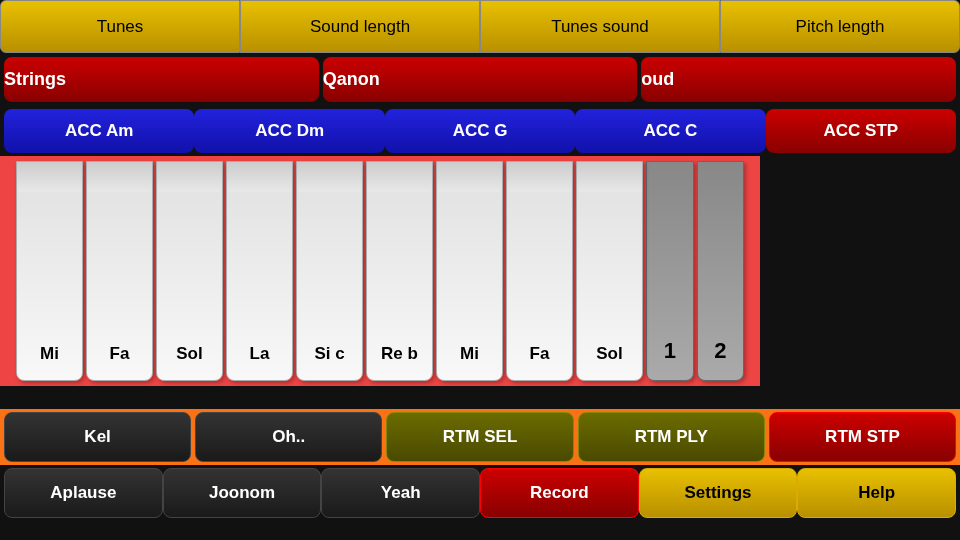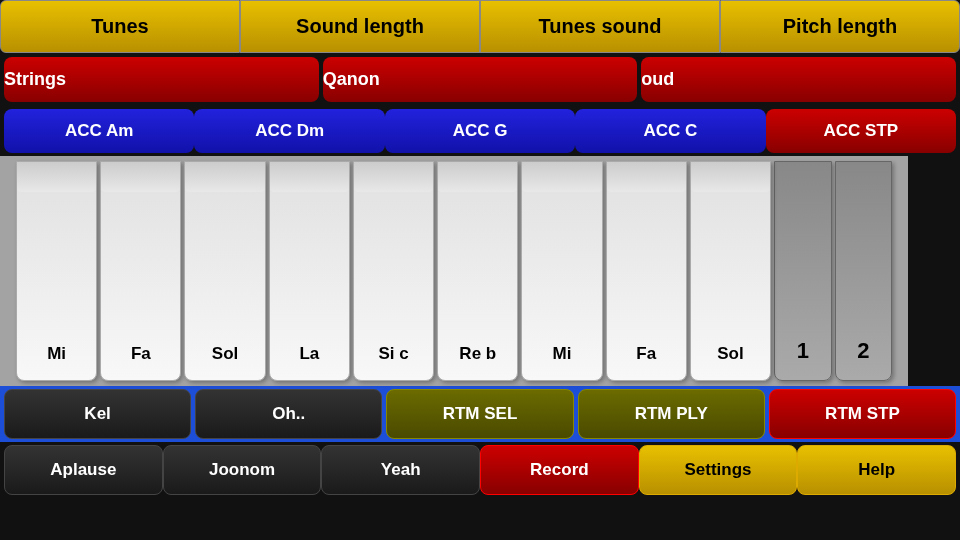--- a/index.html
+++ b/index.html
@@ -19,22 +19,22 @@
       height: 53px;
       background: #111;
     }
     .top-tab {
       flex: 1;
       display: flex;
       align-items: center;
       justify-content: center;
       background: linear-gradient(to bottom, #e8c000, #b89000);
       color: #000;
-      font-size: 20px;
-      font-weight: bold;
+      font-size: 17px;
+      font-weight: normal;
       border: 1px solid #888;
       cursor: pointer;
     }
     .top-tab:first-child { border-radius: 6px 0 0 6px; }
     .top-tab:last-child { border-radius: 0 6px 6px 0; }
 
     
     #sound-row {
       display: flex;
       width: 960px;
@@ -76,23 +76,23 @@
       border-radius: 8px;
       cursor: pointer;
     }
     .acc-btn.red {
       background: linear-gradient(to bottom, #cc0000, #880000);
     }
 
     
     #piano-area {
       display: flex;
-      width: 908px;
+      width: 760px;
       height: 230px;
-      background: #a3a3a3;
+      background: #ef4444;
       padding: 5px 16px;
       gap: 3px;
     }
     .piano-key {
       flex: 1;
       display: flex;
       align-items: flex-end;
       justify-content: center;
       background: linear-gradient(to bottom, #e0e0e0, #f8f8f8);
       border-radius: 0 0 8px 8px;
@@ -129,23 +129,24 @@
       cursor: pointer;
       border: 1px solid #666;
       box-shadow: 2px 2px 4px rgba(0,0,0,0.3);
     }
 
     
     #bottom-row1 {
       display: flex;
       width: 960px;
       height: 56px;
-      background: #1d4ed8;
+      background: #f97316;
       padding: 3px 4px;
       gap: 4px;
+      margin-top: 23px;
     }
     #bottom-row2 {
       display: flex;
       width: 960px;
       height: 56px;
       background: #111;
       padding: 3px 4px;
     }
 
     .bot-btn {

